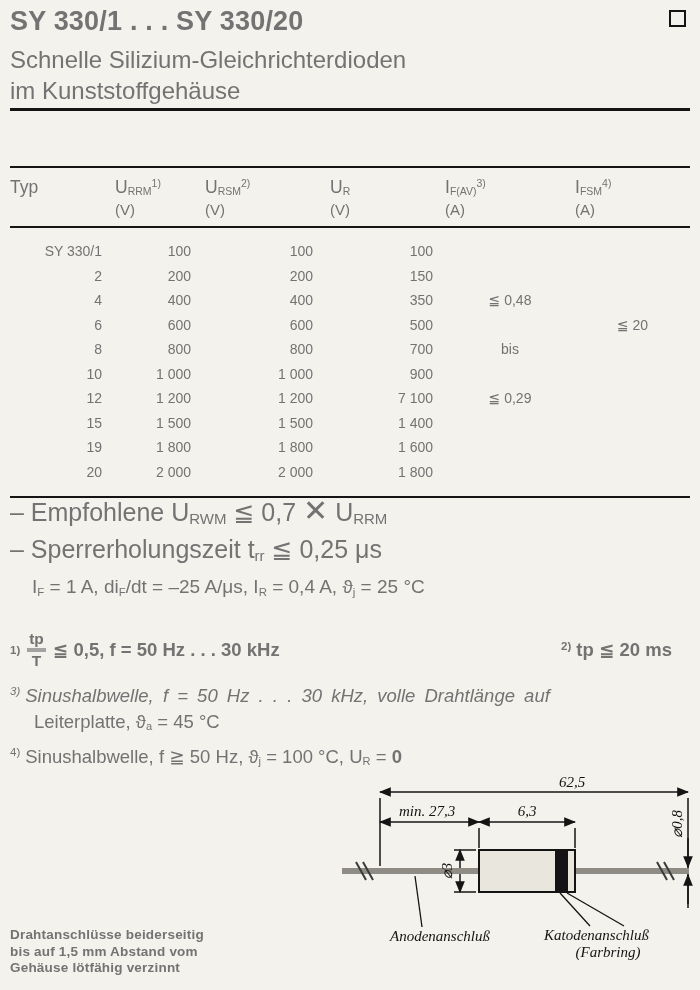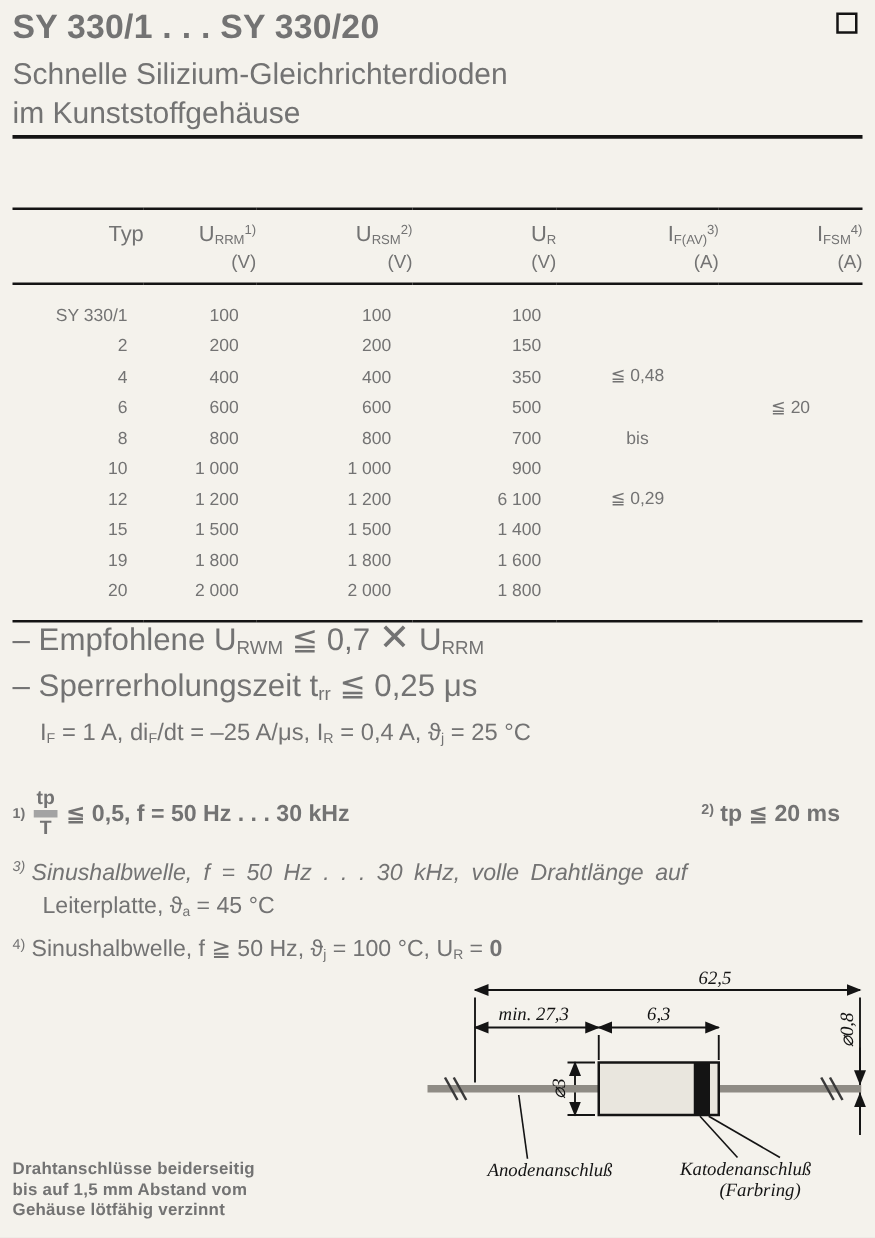--- a/index.html
+++ b/index.html
@@ -20,21 +20,21 @@
   .seg-x{font-size:1.2em;font-weight:bold;}
   .seg-b{font-weight:bold;}
 
   
   .spec-table{
     position:absolute;left:10px;top:166px;width:680px;border-collapse:collapse;table-layout:fixed;
     border-top:2px solid #141414;border-bottom:2px solid #141414;
   }
   .spec-table thead th{
     border-bottom:2px solid #141414;padding:9px 0 8px;font-weight:normal;
-    font-size:17.5px;vertical-align:top;text-align:right;
+    font-size:17.5px;vertical-align:top;text-align:left;
   }
   .hunit{font-size:15px;margin-top:3px;min-height:16px;}
   .spec-table tbody td{font-size:14px;height:24.5px;padding:0;vertical-align:middle;}
   .spec-table tbody tr:first-child td{padding-top:11px;}
   .spec-table tbody tr:last-child td{padding-bottom:12px;}
   .c-typ{text-align:right;padding-right:13px !important;}
   .c-urrm{text-align:right;padding-right:14px !important;}
   .c-ursm{text-align:right;padding-right:17px !important;}
   .c-ur{text-align:right;padding-right:12px !important;}
   .c-mid{text-align:center;}
@@ -42,21 +42,21 @@
   
   .notes{position:absolute;left:10px;top:500px;width:680px;}
   .note-line{font-size:25px;line-height:22px;margin-bottom:8px;}
   .note-conditions{font-size:19px;padding-left:22px;margin-top:3px;}
 
   
   .footnotes{position:absolute;left:10px;top:631px;width:680px;font-size:18.5px;}
   .fn-marker{font-size:.62em;vertical-align:.55em;margin-right:5px;}
   .fn-row1{display:flex;align-items:center;font-weight:bold;}
   .frac{display:inline-block;text-align:center;font-size:15.5px;line-height:1.05;margin:0 7px 0 2px;}
-  .frac-num{display:block;border-bottom:6px solid #a3a3a3;padding:0 2px 1px;}
+  .frac-num{display:block;border-bottom:4px solid #a3a3a3;padding:0 2px 1px;}
   .frac-den{display:block;padding-top:1px;}
   .fn2{margin-left:auto;margin-right:18px;}
   .fn-block{margin-top:15px;}
   .fn3-l1{word-spacing:4px;font-style:italic;}
   .fn3-l2{padding-left:24px;margin-top:4px;}
   .fn4{margin-top:13px;}
 
   
   .drawing{position:absolute;left:272px;top:776px;width:424px;height:205px;}
   .drawing text{font:italic 15px "Liberation Serif","DejaVu Serif",serif;fill:#141414;stroke:none;}
@@ -161,21 +161,21 @@
           <td class="c-urrm">1 000</td>
           <td class="c-ursm">1 000</td>
           <td class="c-ur">900</td>
           <td class="c-mid"></td>
           <td class="c-mid"></td>
         </tr>
       <tr>
           <td class="c-typ">12</td>
           <td class="c-urrm">1 200</td>
           <td class="c-ursm">1 200</td>
-          <td class="c-ur">6 100</td>
+          <td class="c-ur">7 100</td>
           <td class="c-mid">≦ 0,29</td>
           <td class="c-mid"></td>
         </tr>
       <tr>
           <td class="c-typ">15</td>
           <td class="c-urrm">1 500</td>
           <td class="c-ursm">1 500</td>
           <td class="c-ur">1 400</td>
           <td class="c-mid"></td>
           <td class="c-mid"></td>

